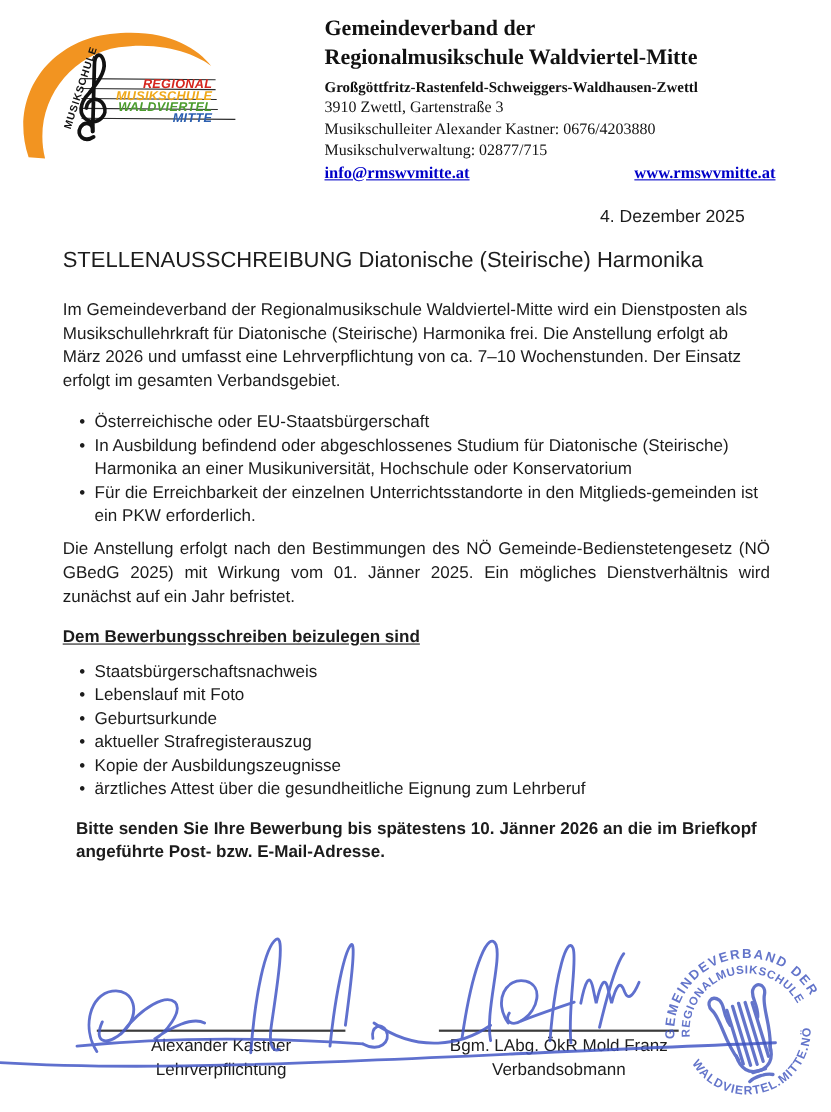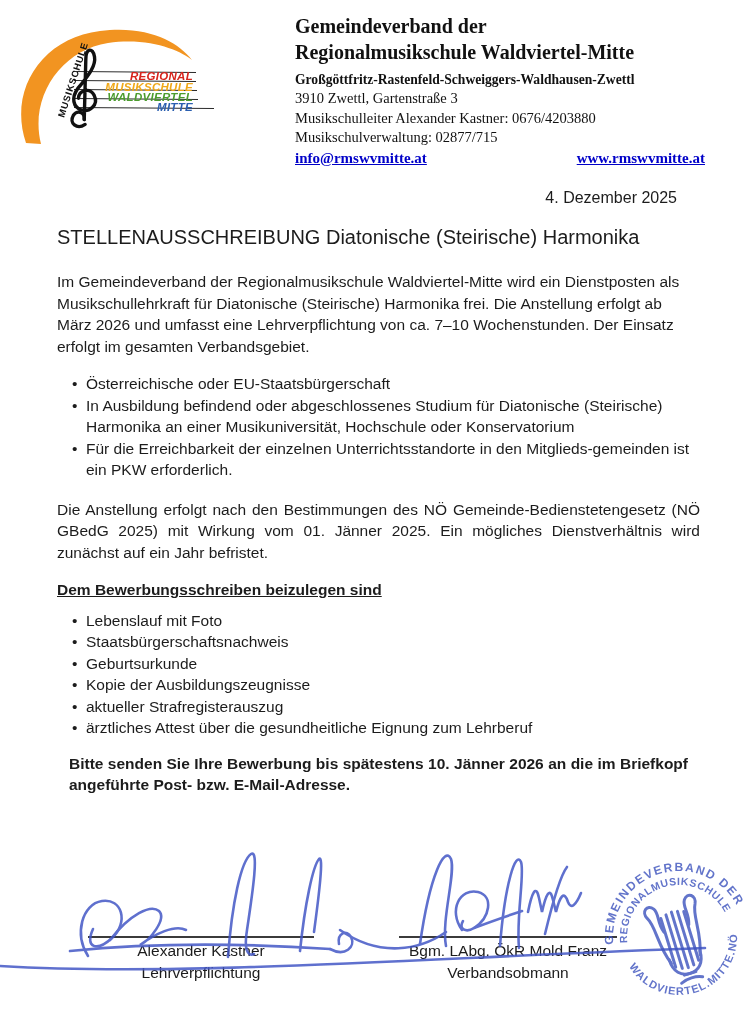--- a/index.html
+++ b/index.html
@@ -24,21 +24,21 @@
 
   
   .date-line { position:absolute; top:189px; right:78px; font-size:16px; }
   .content { position:absolute; left:57px; top:224px; width:643px; font-size:15.5px; line-height:21.5px; }
   .doc-title { font-size:20px; font-weight:normal; line-height:27px; margin:0 0 20px 0; }
   .para { margin:0; }
   .para-intro { margin-bottom:16px; }
   .para-legal { text-align:justify; margin-bottom:16px; }
   .sec-heading { font-size:15.5px; font-weight:bold; text-decoration:underline; margin:0 0 9px 0; }
   ul.blist { list-style:none; margin:0; padding:0 0 0 15px; }
-  ul.blist.first { margin-bottom:18px; }
+  ul.blist.first { margin-bottom:8px; }
   ul.blist.second { margin-bottom:14px; }
   ul.blist li { position:relative; padding-left:14px; }
   ul.blist li::before { content:"\2022"; position:absolute; left:0; top:0; }
   .closing { font-weight:bold; text-align:justify; margin:12px; }
 
   
   .sig-line { position:absolute; border-top:2px solid #3b3b3b; height:0; }
   .sig-line.left { left:88px; top:936px; width:226px; }
   .sig-line.right { left:399px; top:936px; width:218px; }
   .sig-text { position:absolute; text-align:center; font-size:15.5px; line-height:22px; }
@@ -105,25 +105,25 @@
     <ul class="blist first">
       <li>Österreichische oder EU-Staatsbürgerschaft</li>
       <li>In Ausbildung befindend oder abgeschlossenes Studium für Diatonische (Steirische) Harmonika an einer Musikuniversität, Hochschule oder Konservatorium</li>
       <li>Für die Erreichbarkeit der einzelnen Unterrichtsstandorte in den Mitglieds-gemeinden ist ein PKW erforderlich.</li>
     </ul>
 
     <p class="para para-legal">Die Anstellung erfolgt nach den Bestimmungen des NÖ Gemeinde-Bedienstetengesetz (NÖ GBedG 2025) mit Wirkung vom 01. Jänner 2025. Ein mögliches Dienstverhältnis wird zunächst auf ein Jahr befristet.</p>
 
     <h2 class="sec-heading">Dem Bewerbungsschreiben beizulegen sind</h2>
     <ul class="blist second">
+      <li>Staatsbürgerschaftsnachweis</li>
       <li>Lebenslauf mit Foto</li>
-      <li>Staatsbürgerschaftsnachweis</li>
       <li>Geburtsurkunde</li>
+      <li>aktueller Strafregisterauszug</li>
       <li>Kopie der Ausbildungszeugnisse</li>
-      <li>aktueller Strafregisterauszug</li>
       <li>ärztliches Attest über die gesundheitliche Eignung zum Lehrberuf</li>
     </ul>
 
     <p class="closing">Bitte senden Sie Ihre Bewerbung bis spätestens 10. Jänner 2026 an die im Briefkopf angeführte Post- bzw. E-Mail-Adresse.</p>
   </div>
 
   <div class="sig-line left"></div>
   <div class="sig-line right"></div>
 
   <div class="sig-text left">

